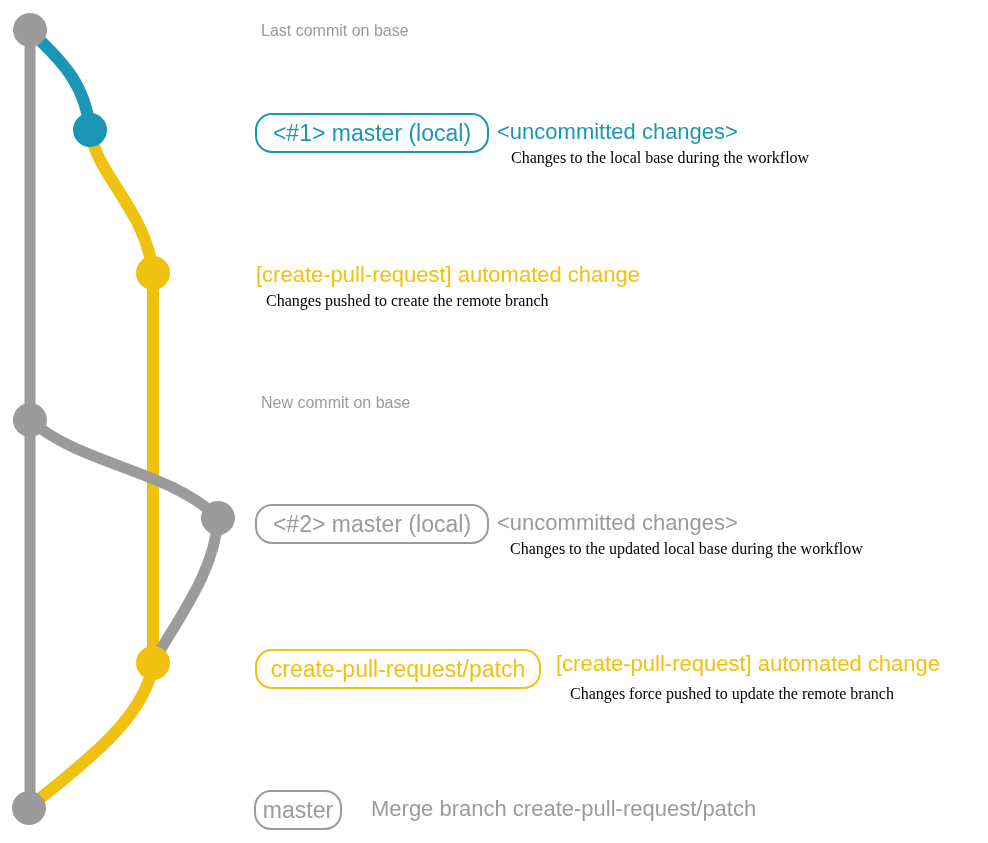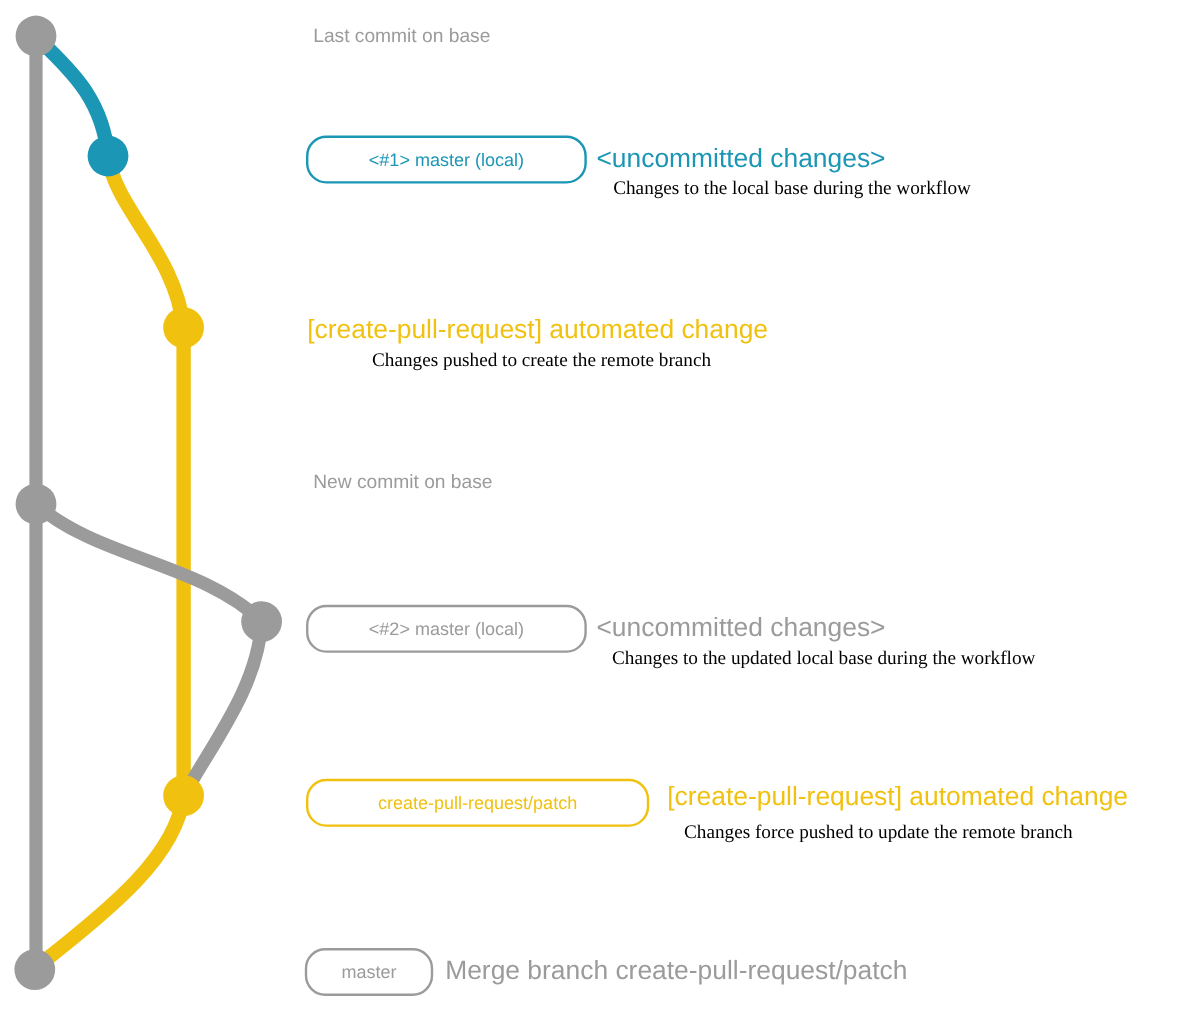--- a/index.html
+++ b/index.html
@@ -50,21 +50,21 @@
   }
   .pill {
     position: absolute;
     display: flex;
     align-items: center;
     justify-content: center;
     box-sizing: border-box;
     height: 40px;
     border: 2px solid;
     border-radius: 17px;
-    font-size: 15px;
+    font-size: 23px;
     white-space: nowrap;
   }
   .pill-blue   { color: var(--color-blue);   border-color: var(--color-blue);   }
   .pill-gray   { color: var(--color-gray);   border-color: var(--color-gray);   }
   .pill-yellow { color: var(--color-yellow); border-color: var(--color-yellow); }
 </style>
 </head>
 <body>
 
 <div class="canvas">
@@ -94,28 +94,28 @@
     <circle cx="29" cy="808" r="17" class="fill-gray"></circle>
   </svg>
 
   <div class="annotation heading" style="left:261px; top:18px;">Last commit on base</div>
 
   <div class="pill pill-blue" style="left:255px; top:113px; width:234px;">&lt;#1&gt; master (local)</div>
   <div class="annotation msg msg-blue" style="left:497px; top:119px;">&lt;uncommitted changes&gt;</div>
   <div class="annotation desc" style="left:511px; top:145px;">Changes to the local base during the workflow</div>
 
   <div class="annotation msg msg-yellow" style="left:256px; top:262px;">[create-pull-request] automated change</div>
-  <div class="annotation desc" style="left:266px; top:288px;margin-left:44px;">Changes pushed to create the remote branch</div>
+  <div class="annotation desc" style="left:266px; top:288px;">Changes pushed to create the remote branch</div>
 
   <div class="annotation heading" style="left:261px; top:390px;">New commit on base</div>
 
   <div class="pill pill-gray" style="left:255px; top:504px; width:234px;">&lt;#2&gt; master (local)</div>
   <div class="annotation msg msg-gray" style="left:497px; top:510px;">&lt;uncommitted changes&gt;</div>
   <div class="annotation desc" style="left:510px; top:536px;">Changes to the updated local base during the workflow</div>
 
   <div class="pill pill-yellow" style="left:255px; top:649px; width:286px;">create-pull-request/patch</div>
   <div class="annotation msg msg-yellow" style="left:556px; top:651px;">[create-pull-request] automated change</div>
   <div class="annotation desc" style="left:570px; top:681px;">Changes force pushed to update the remote branch</div>
 
-  <div class="pill pill-gray" style="left:254px; top:790px; width:107px;">master</div>
+  <div class="pill pill-gray" style="left:254px; top:790px; width:88px;">master</div>
   <div class="annotation msg msg-gray" style="left:371px; top:796px;">Merge branch create-pull-request/patch</div>
 
 </div>
 
 </body></html>

